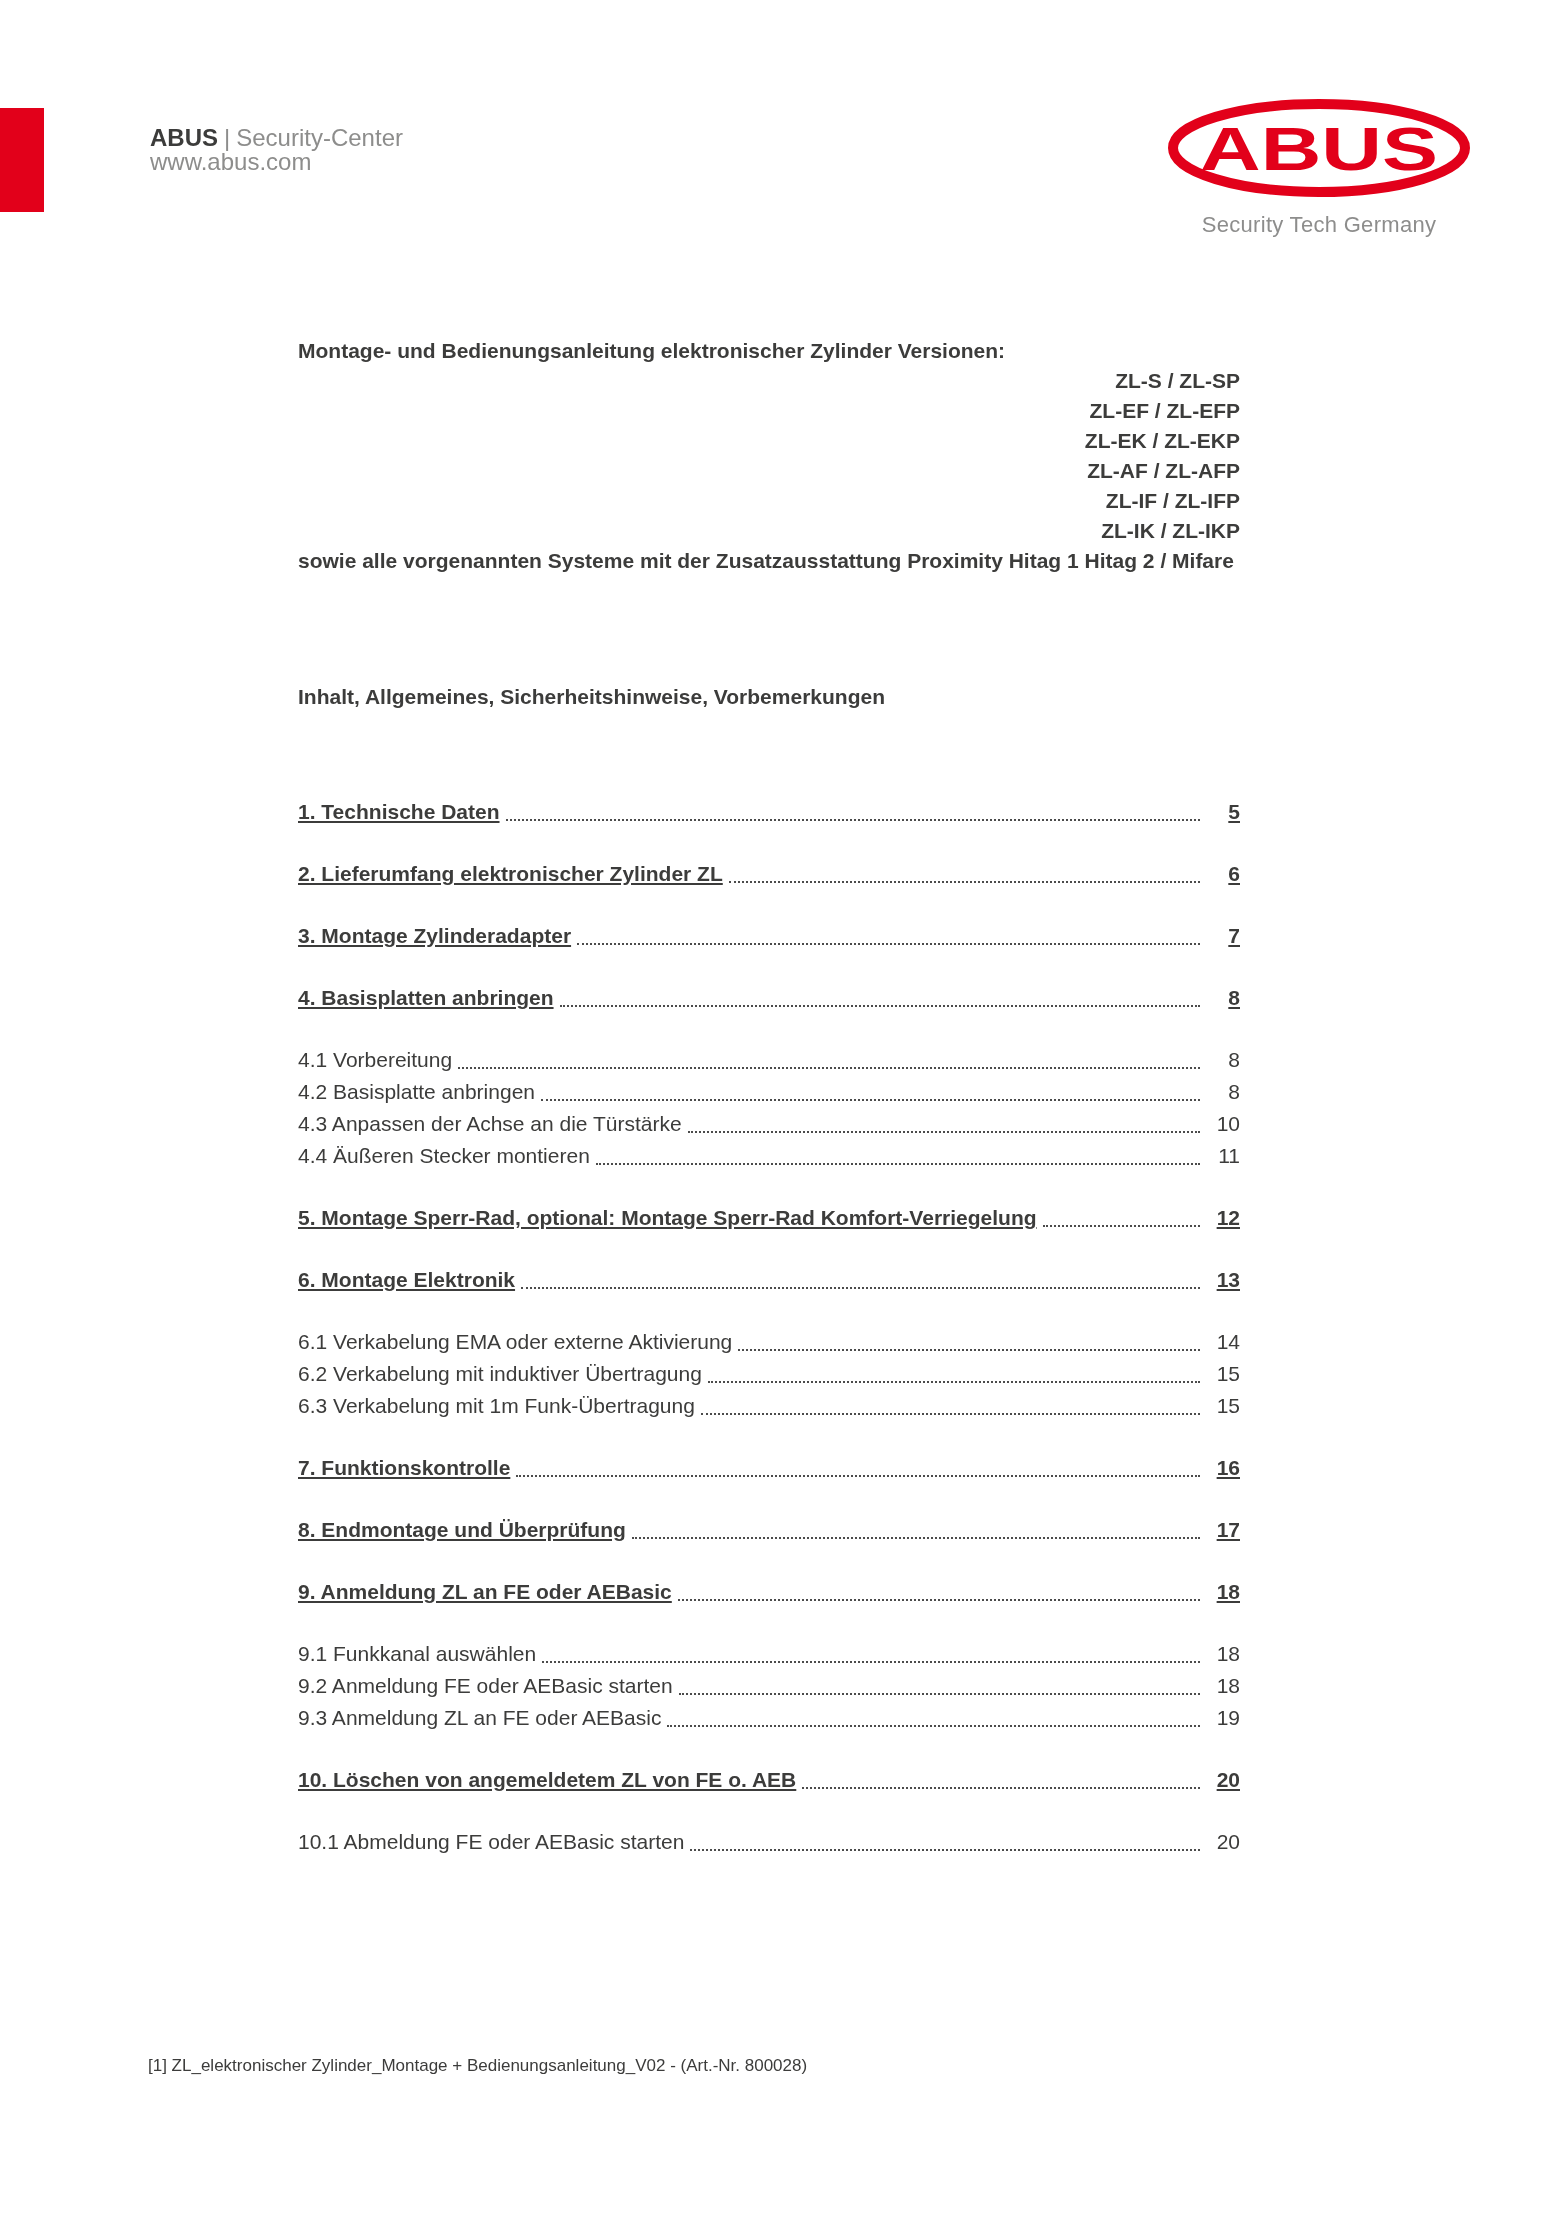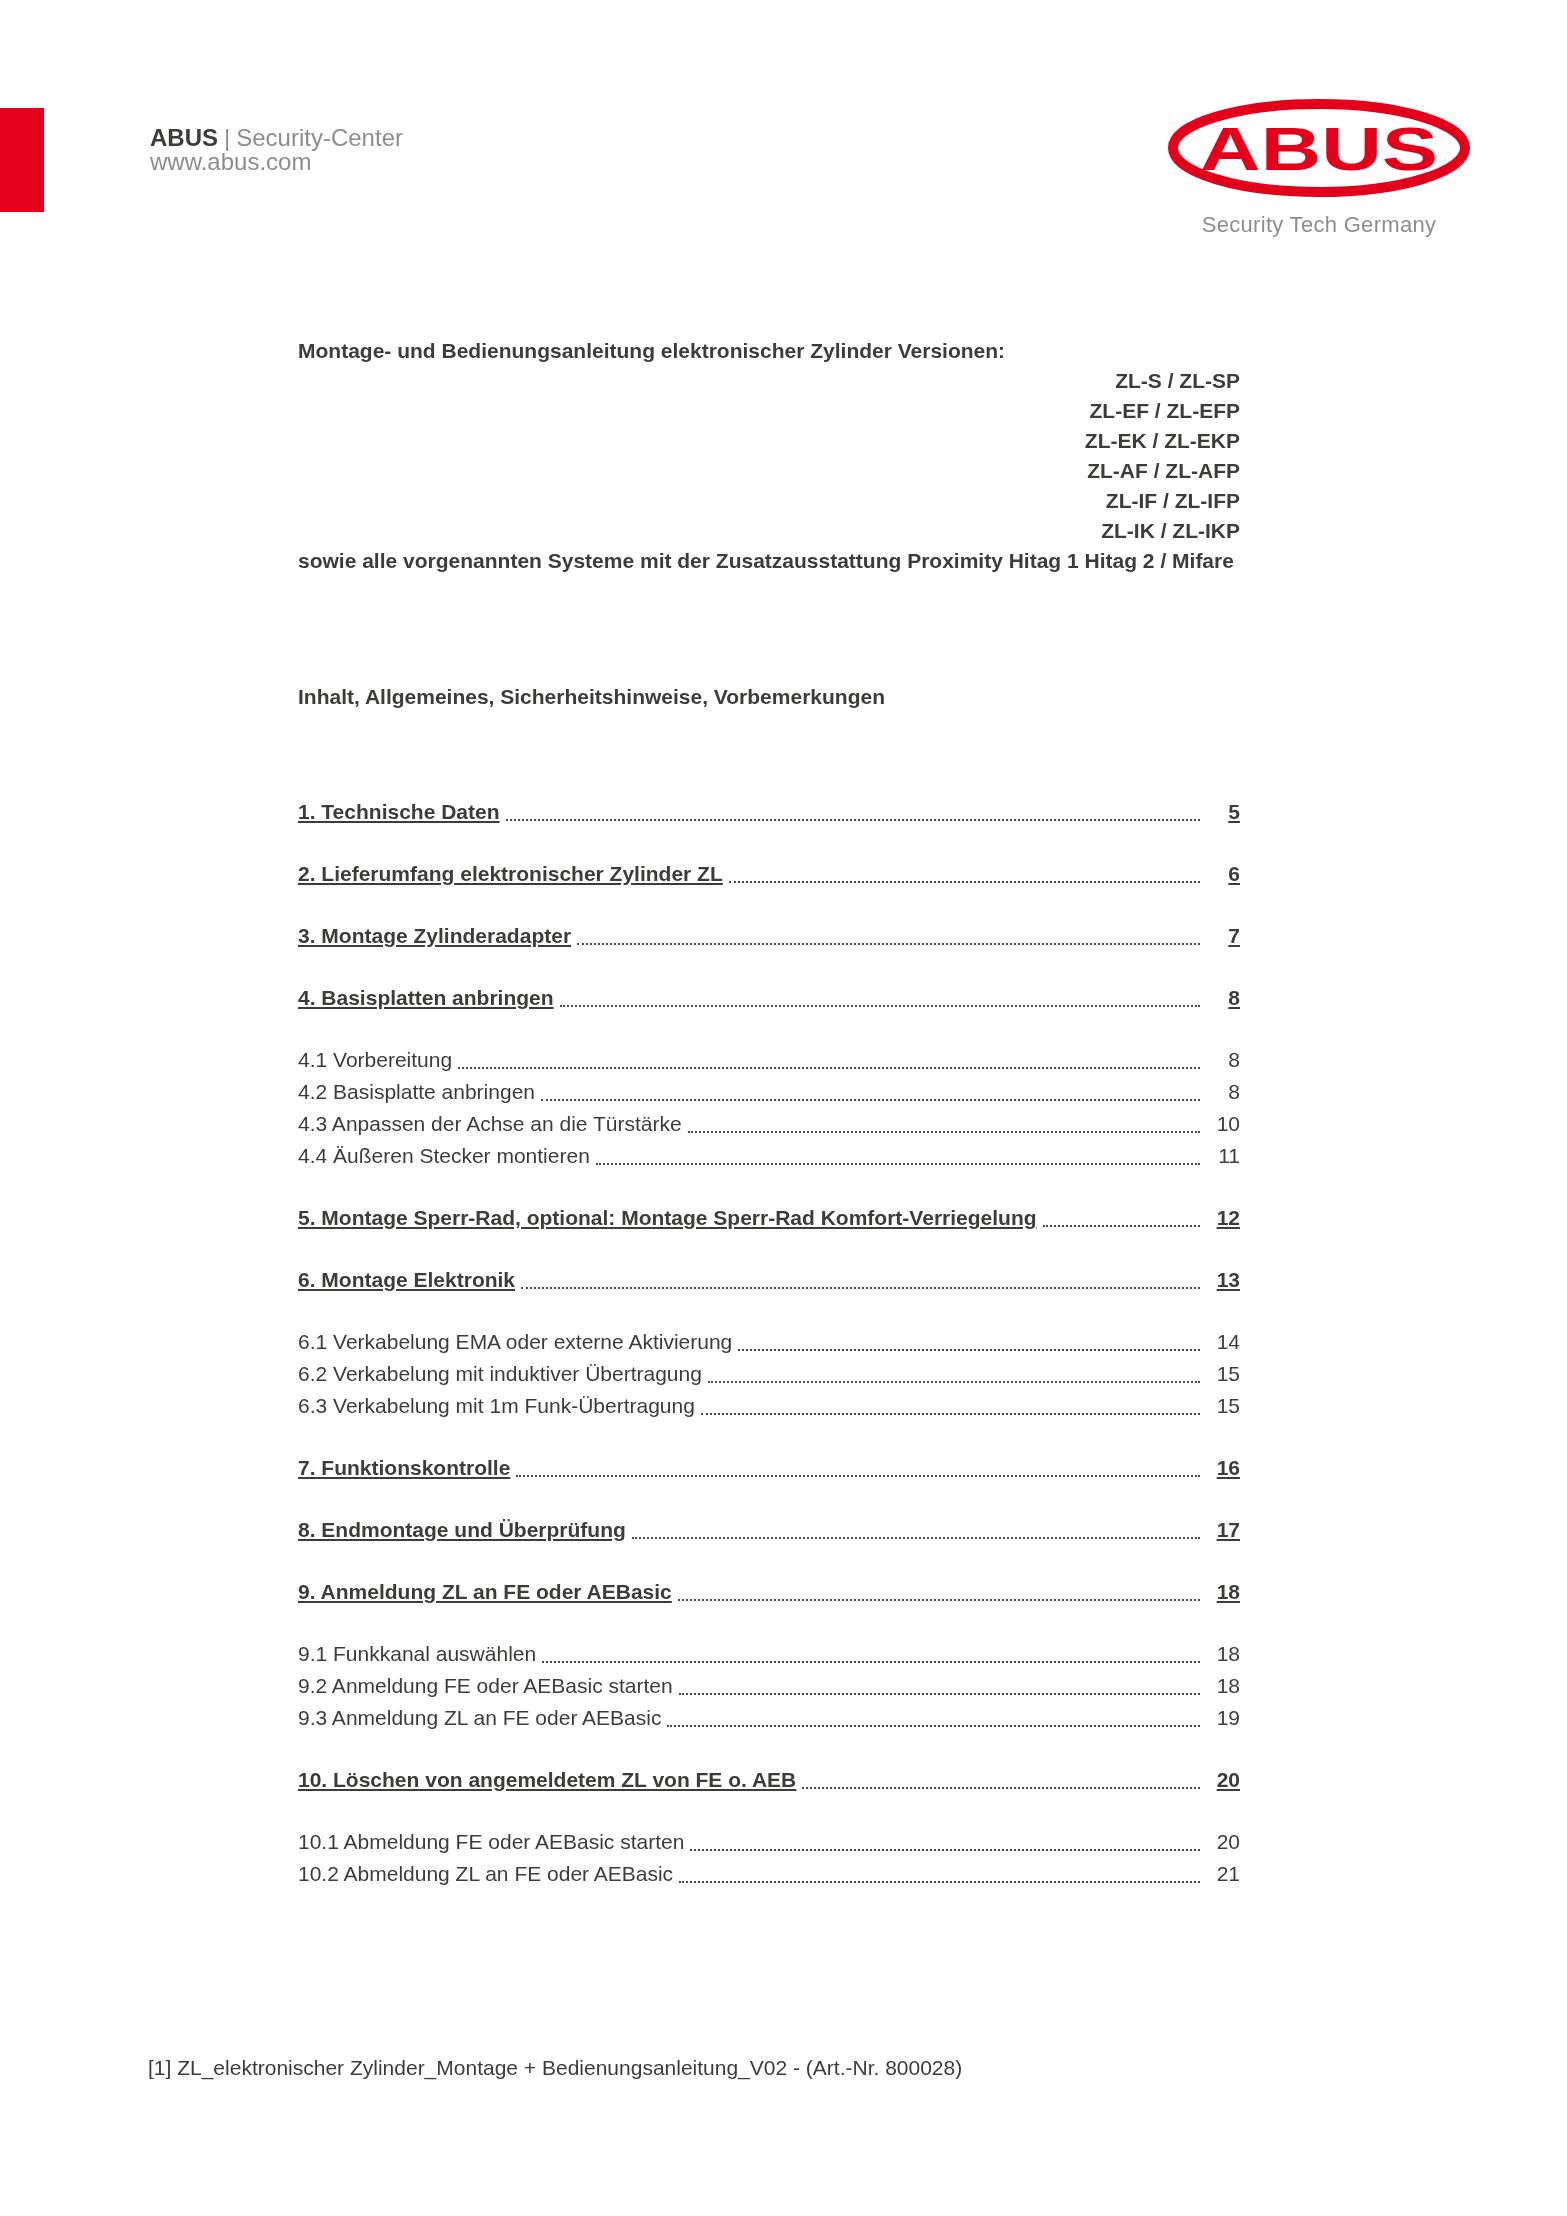--- a/index.html
+++ b/index.html
@@ -31,21 +31,21 @@
   .intro-note { font-weight:700; }
   .toc-heading { font-weight:700; margin-top:106px; }
 
   .toc-list { padding-top:54px; }
   .toc-row { display:flex; align-items:flex-end; line-height:32px; }
   .toc-bold { font-weight:700; margin-top:30px; margin-bottom:30px;text-decoration:underline; }
   .toc-label { white-space:nowrap; }
   .toc-leader { flex:1 1 auto; border-bottom:2px dotted #4b4b4b; margin:0 4px 7px 6px; min-width:20px; }
   .toc-page { min-width:36px; text-align:right; }
 
-  .footer { position:absolute; left:148px; top:2056px; font-size:21px; color:#3c3c3b; }
+  .footer { position:absolute; left:148px; top:2056px; font-size:17px; color:#3c3c3b; }
 </style>
 </head>
 <body>
 
 <div class="page">
 
   <div class="red-square"></div>
 
   <div class="brand">
     <span class="brand-name">ABUS</span><span class="brand-sep">|</span><span class="brand-tagline">Security-Center</span>
@@ -173,23 +173,18 @@
         <div class="toc-row toc-bold">
           <span class="toc-label">10. Löschen von angemeldetem ZL von FE o. AEB</span>
           <span class="toc-leader"></span>
           <span class="toc-page">20</span>
         </div>
         <div class="toc-row">
           <span class="toc-label">10.1 Abmeldung FE oder AEBasic starten</span>
           <span class="toc-leader"></span>
           <span class="toc-page">20</span>
         </div>
-        <div class="toc-row">
-          <span class="toc-label">10.2 Abmeldung ZL an FE oder AEBasic</span>
-          <span class="toc-leader"></span>
-          <span class="toc-page">21</span>
-        </div>
       </div>
   </div>
 
   <div class="footer">[1] ZL_elektronischer Zylinder_Montage + Bedienungsanleitung_V02 - (Art.-Nr. 800028)</div>
 
 </div>
 
 </body></html>

